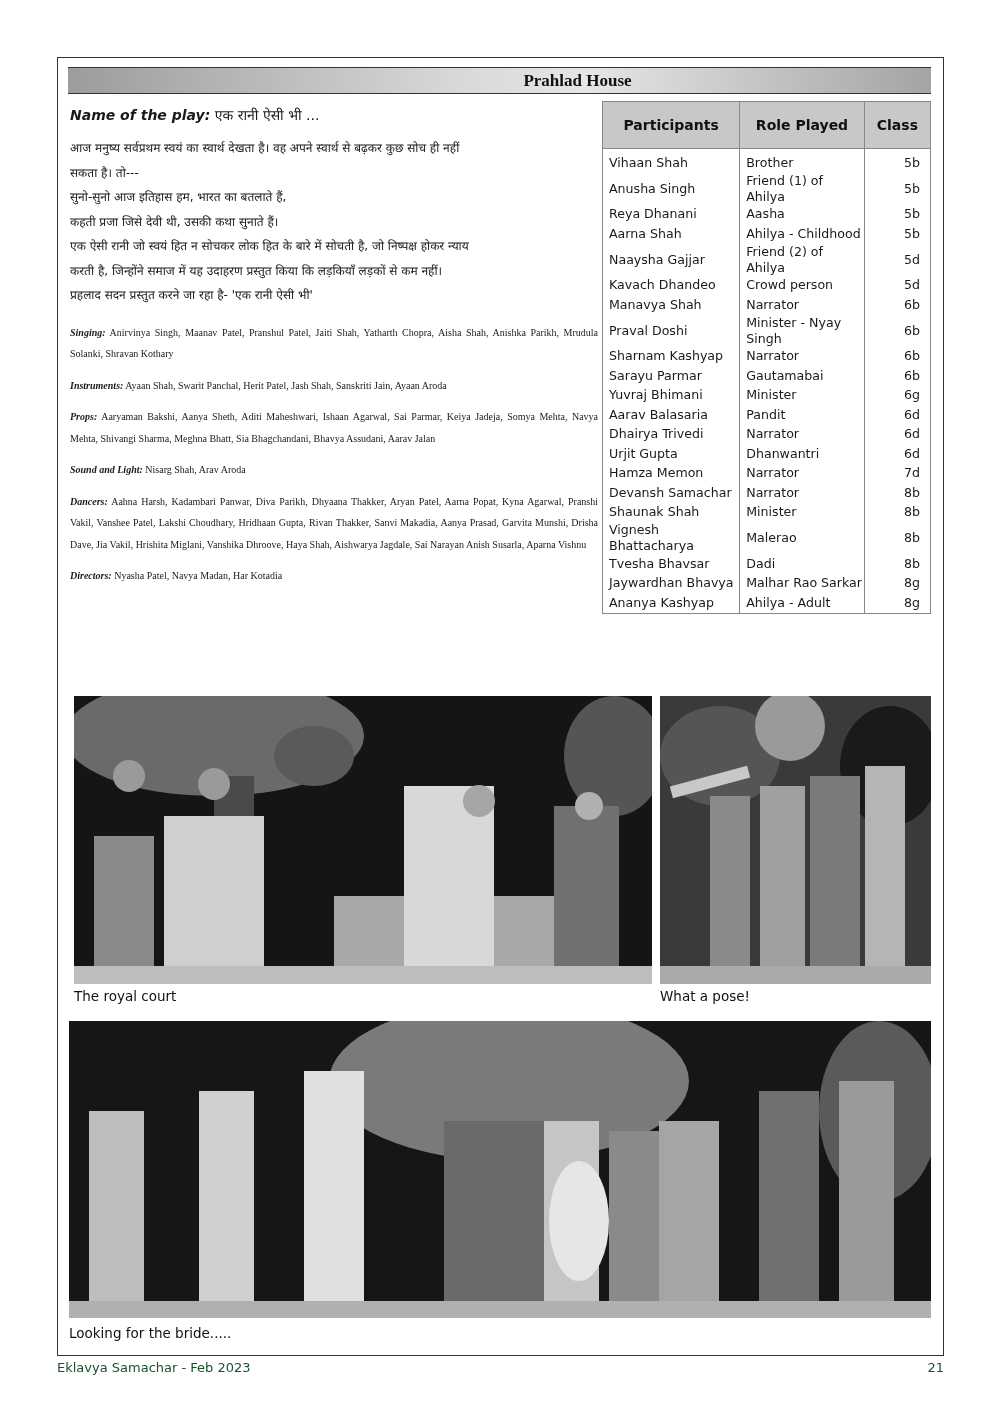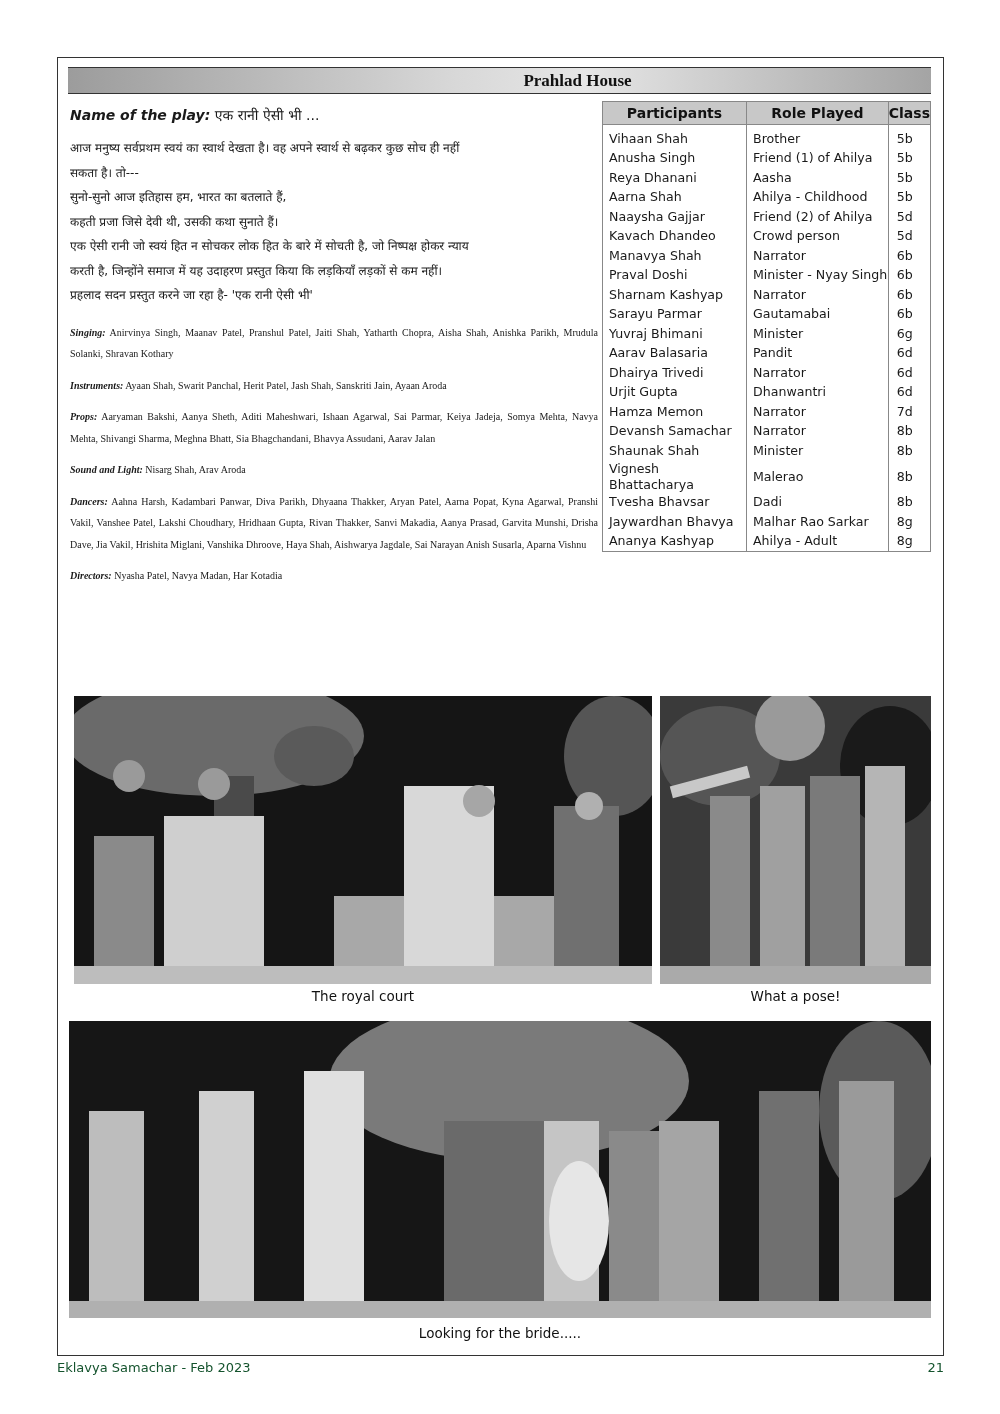--- a/index.html
+++ b/index.html
@@ -16,31 +16,31 @@
     .left-col { position: absolute; left: 70px; top: 100px; width: 528px; font-size: 14px; }
     .play-name { margin: 4px 0 0 0; line-height: 22px; }
     .label { font-weight: bold; font-style: italic; }
     .hindi { margin-top: 10px; font-family: "DejaVu Sans", sans-serif; font-size: 12px;
              line-height: 24.5px; text-align: justify; }
     .hindi div { white-space: nowrap; }
     .credit { margin-top: 10px; line-height: 21.5px; text-align: justify; font-size: 10px; font-family: Liberation Serif, serif; }
     .credit.first { margin-top: 14px; }
     table.cast { position: absolute; left: 602px; top: 101px; width: 329px; border-collapse: collapse;
                  font-size: 12.6px; }
-    table.cast th { background: #c8c8c8; font-weight: bold; font-size: 14px; height: 22px; padding: 0;
+    table.cast th { background: #c8c8c8; font-weight: bold; font-size: 14px; height: 22px; padding: 12px;
                     border: 1px solid #888; color: #111; }
     table.cast td { padding: 0 0 0 6px; height: 19.5px; line-height: 16px; vertical-align: middle;
                     border-left: 1px solid #888; border-right: 1px solid #888; }
-    table.cast td.cls { padding-right: 10px; padding-left: 8px; margin-top: 25px; }
+    table.cast td.cls { text-align: right; padding-right: 10px; padding-left: 8px; margin-top: 25px; }
     table.cast tr.last td { border-bottom: 1px solid #888; }
     table.cast tr.first-row td { padding-top: 4px; }
     table.cast tr.tall td { height: 32px; }
     .photo { position: absolute; background: #2a2a2a; overflow: hidden; }
     .photo svg { width: 100%; height: 100%; display: block; }
-    .caption { position: absolute; font-size: 13.5px; text-align: center; color: #111; }
+    .caption { position: absolute; font-size: 13.5px; color: #111; }
     .footer { position: absolute; top: 1360px; font-size: 13px; color: #14532d; }
   </style>
 </head>
 <body>
 
 <div class="frame"></div>
 
 <div class="house-bar">
   <span class="house-title">Prahlad House</span>
 </div>

